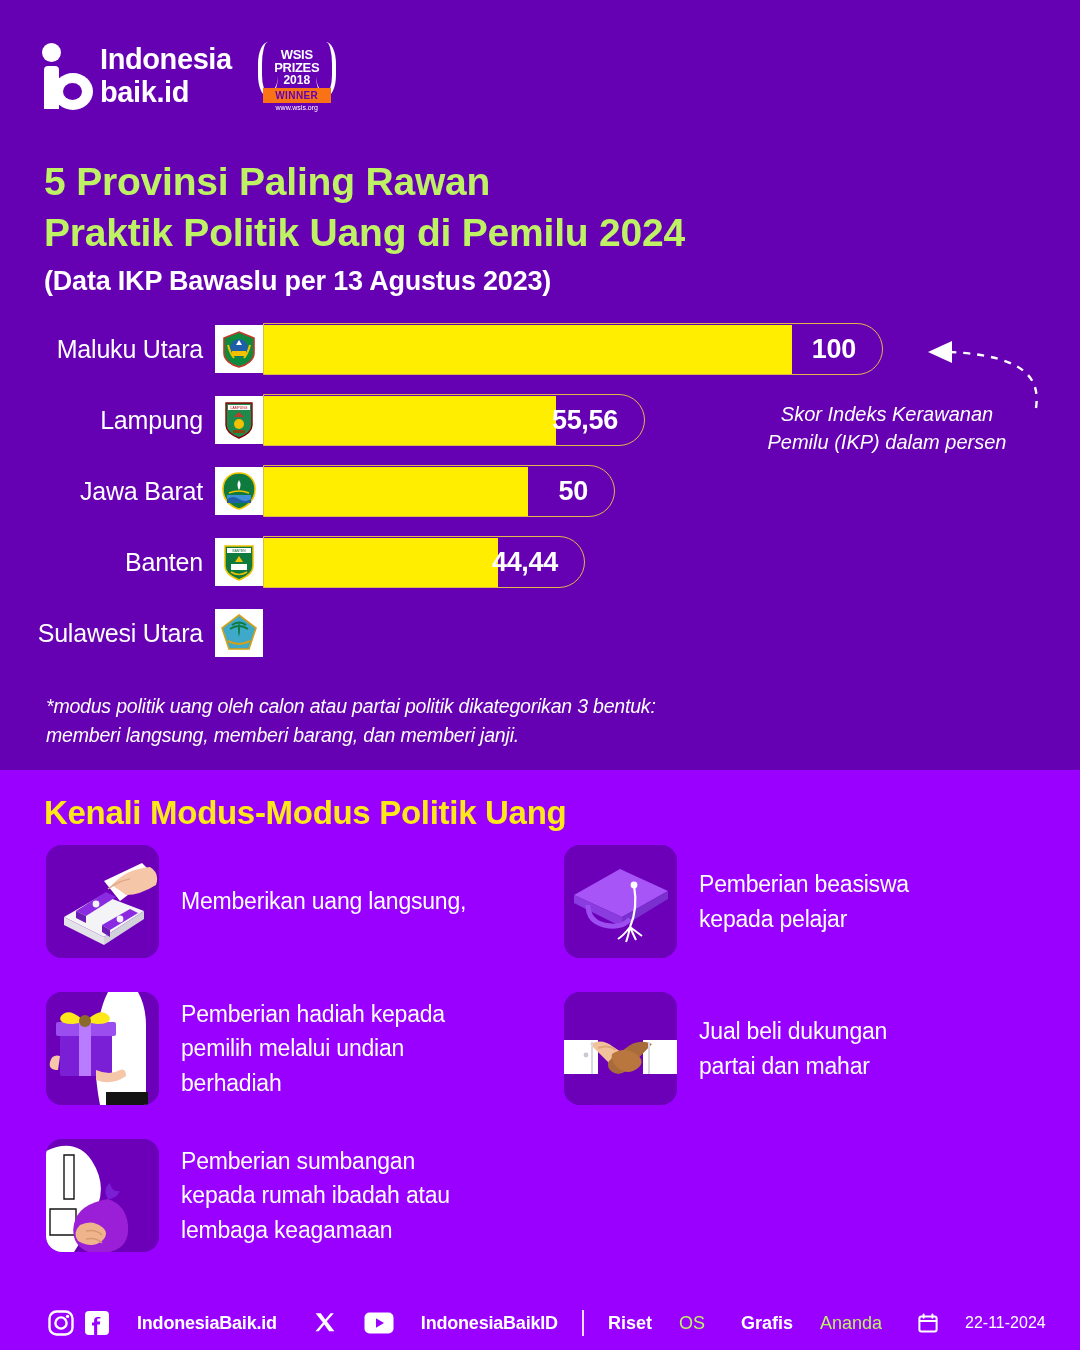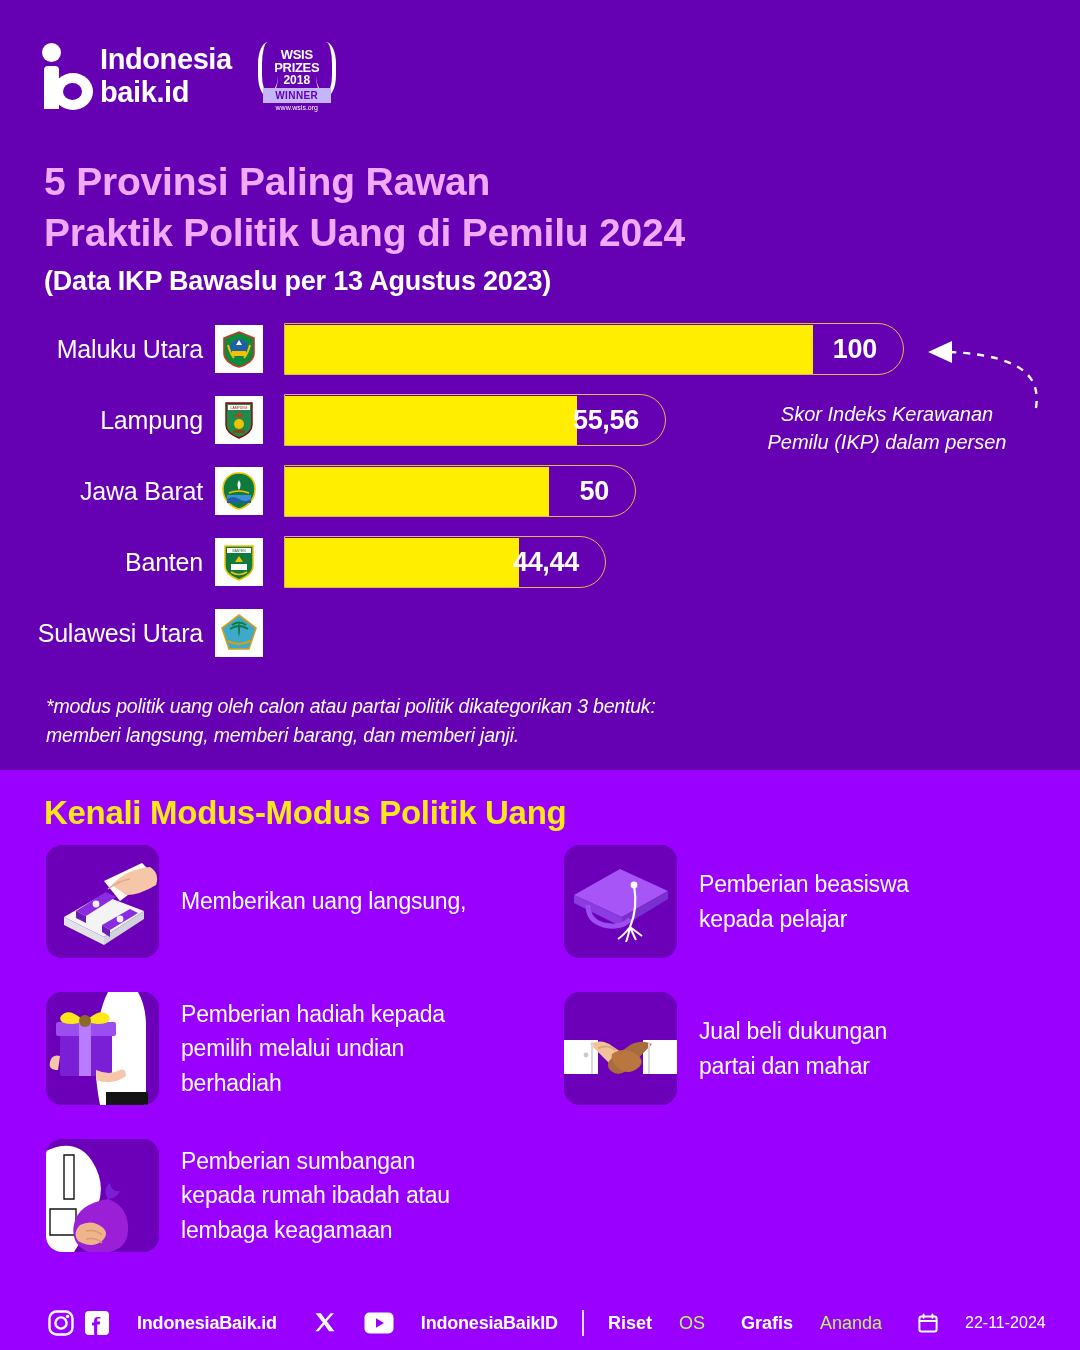--- a/index.html
+++ b/index.html
@@ -61,29 +61,29 @@
   .wsis-badge .laurel-r { right: 2px; border-left: none; border-top: none; }
   .wsis-badge .wtxt {
     position: absolute; left: 0; right: 0; text-align: center;
     font-weight: 700; line-height: 1.02;
   }
   .wsis-badge .w1 { top: 12px; font-size: 13px; letter-spacing: -0.3px; }
   .wsis-badge .w2 { top: 25px; font-size: 13px; letter-spacing: -0.3px; }
   .wsis-badge .w3 { top: 38px; font-size: 12px; }
   .wsis-badge .ribbon {
     position: absolute; left: 7px; top: 52px; width: 68px; height: 15px;
-    background: #c4b5fd; color: #6600b3; font-size: 10px; font-weight: 700;
+    background: #f97316; color: #6600b3; font-size: 10px; font-weight: 700;
     text-align: center; line-height: 15px; letter-spacing: 0.4px;
   }
   .wsis-badge .w4 { top: 68px; font-size: 7px; font-weight: 400; }
 
   
   .title {
     position: absolute; left: 44px; top: 156px;
-    color: #f0abfc; font-size: 39px; font-weight: 700;
+    color: #bef264; font-size: 39px; font-weight: 700;
     line-height: 1.32; letter-spacing: -0.2px;
   }
   .subtitle {
     position: absolute; left: 44px; top: 266px;
     color: #ffffff; font-size: 27px; font-weight: 700;
     letter-spacing: -0.2px;
   }
 
   
   .chart { position: absolute; left: 0; top: 320px; width: 1080px; }
@@ -94,21 +94,21 @@
   .bar-label {
     width: 215px; text-align: right; padding-right: 12px;
     color: #ffffff; font-size: 25px; letter-spacing: -0.2px;
   }
   .crest-badge {
     width: 48px; height: 48px; background: #ffffff;
     display: flex; align-items: center; justify-content: center;
     flex: 0 0 48px;
   }
   .crest-badge svg { display: block; }
-  .bar-wrap { position: relative; height: 52px; margin-left: 21px; }
+  .bar-wrap { position: relative; height: 52px; margin-left: 0; }
   .bar-capsule {
     position: absolute; left: 0; top: 0; height: 52px;
     background: #6600b3;
     border: 1.5px solid #e0b84a;
     border-radius: 0 26px 26px 0;
     display: flex; align-items: center; justify-content: flex-end;
     padding-right: 26px;
   }
   .bar-fill {
     position: absolute; left: 0; top: 1px; height: 49px;

